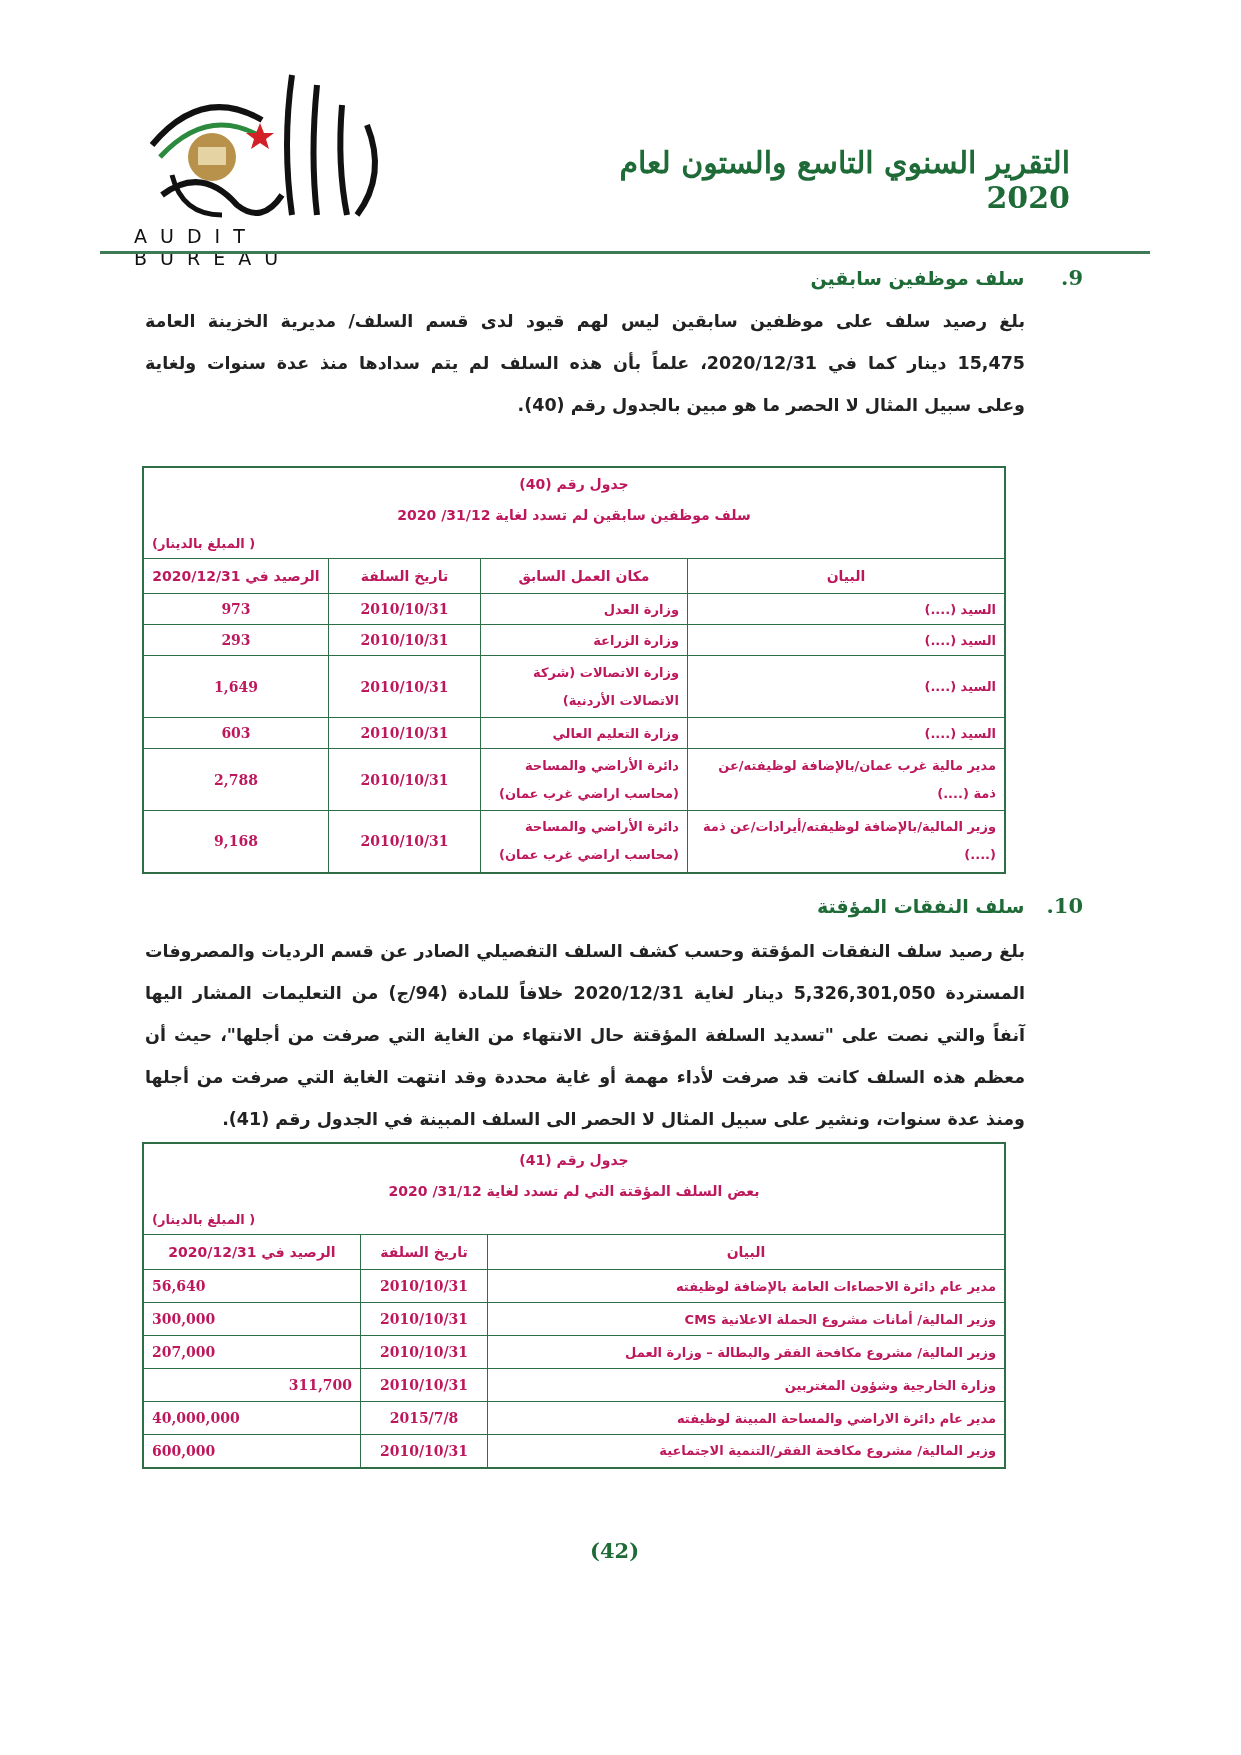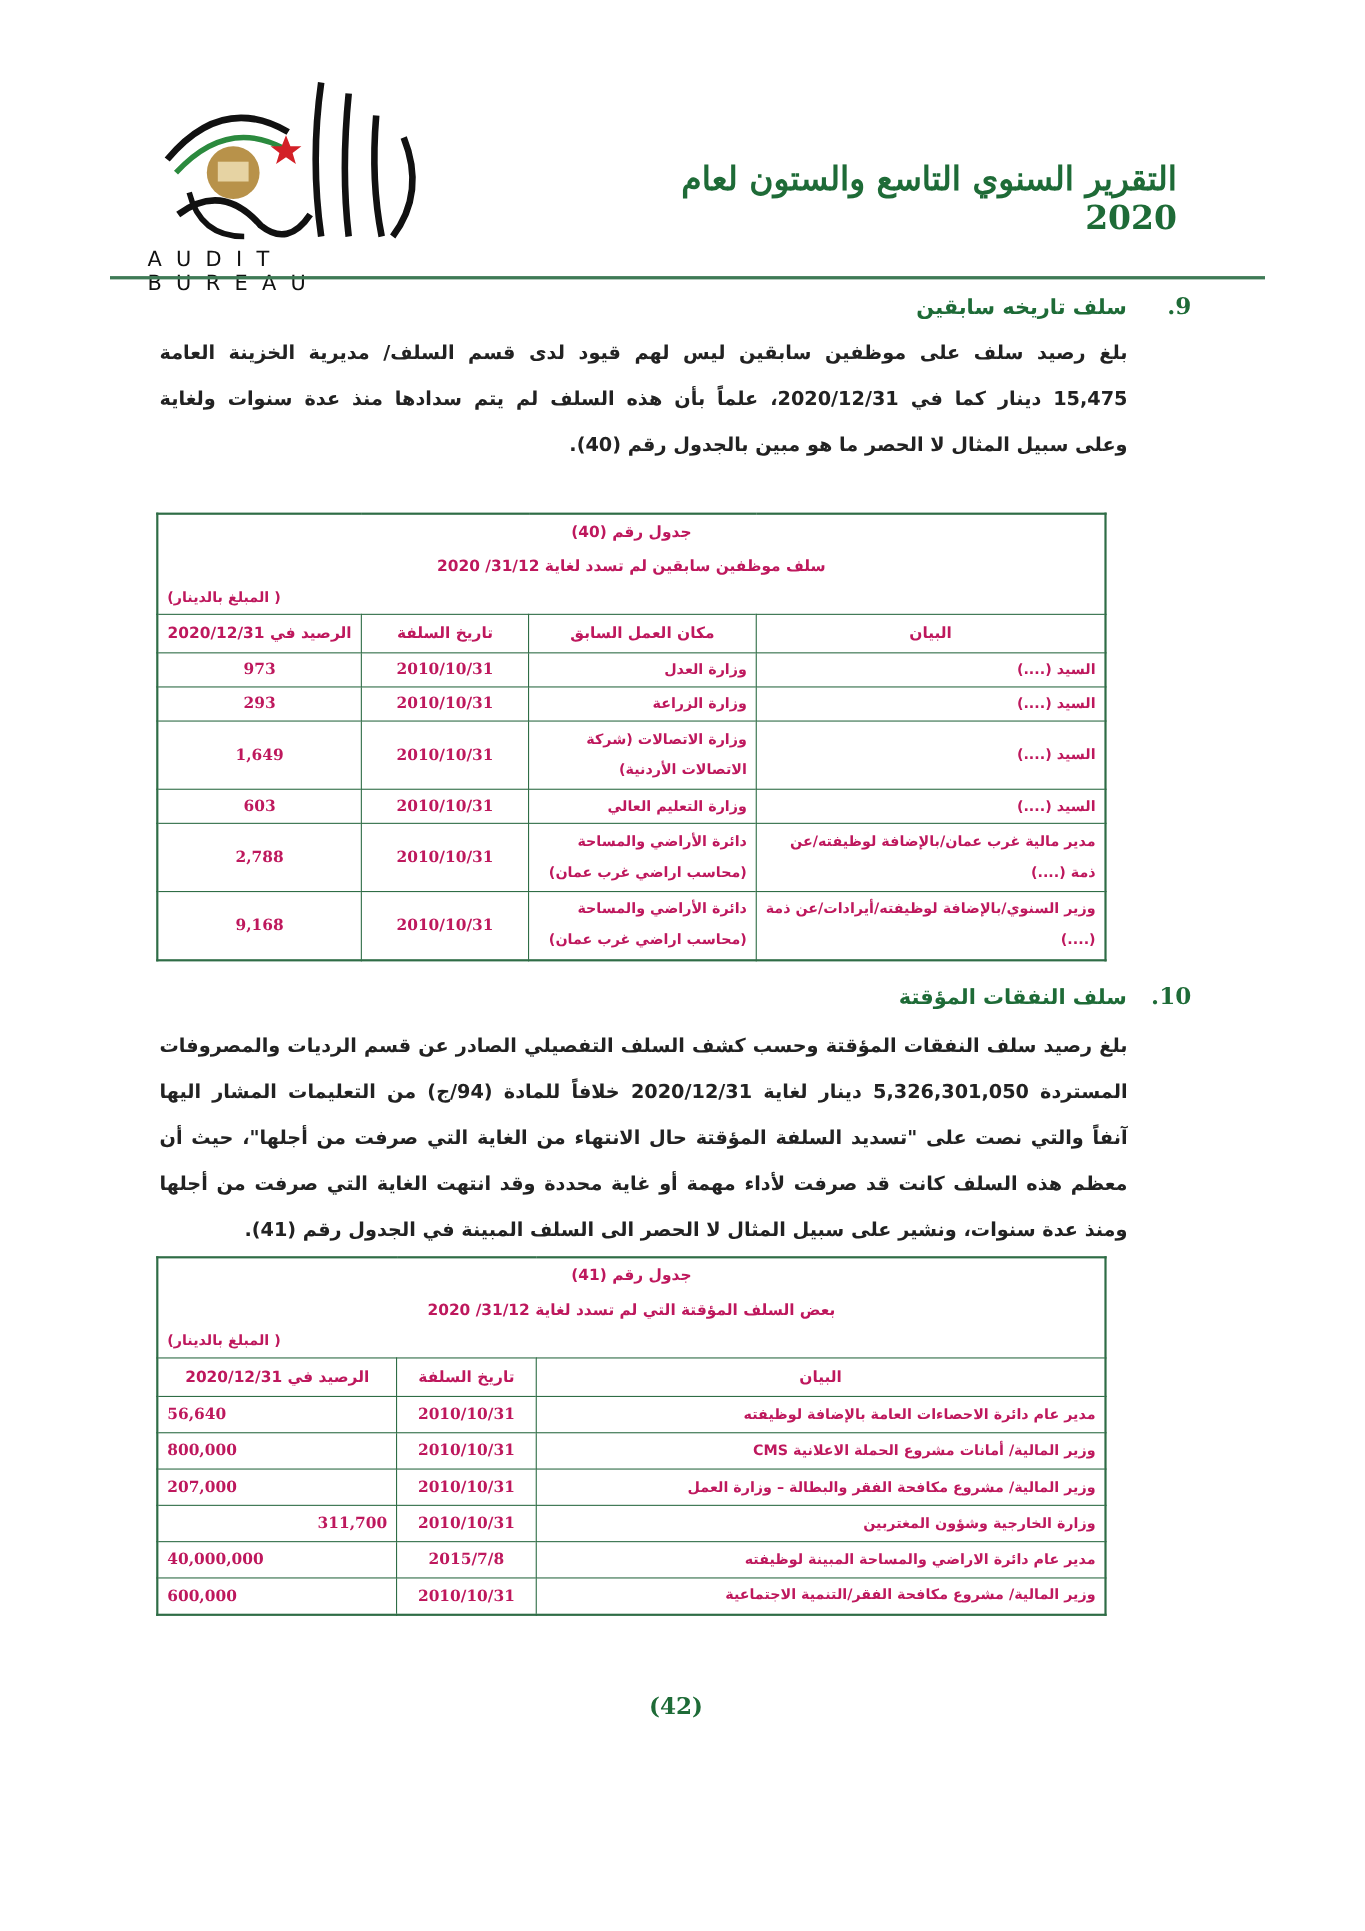--- a/index.html
+++ b/index.html
@@ -54,21 +54,21 @@
       <path d="M30 110 Q40 150 80 150" stroke="#111" stroke-width="5" fill="none"></path>
     </svg>
     <div class="logo-text">AUDIT BUREAU</div>
   </div>
   <div class="report-title">التقرير السنوي التاسع والستون لعام 2020</div>
   <div class="header-rule"></div>
 </div>
 
 <div class="section-title" style="top:265px;">
   <span class="num">9.</span>
-  <span>سلف تاريخه سابقين</span>
+  <span>سلف موظفين سابقين</span>
 </div>
 <div class="para" style="top:300px;">
   <span class="ln">بلغ رصيد سلف على موظفين سابقين ليس لهم قيود لدى قسم السلف/ مديرية الخزينة العامة</span>
   <span class="ln">15,475 دينار كما في 2020/12/31، علماً بأن هذه السلف لم يتم سدادها منذ عدة سنوات ولغاية</span>
   <span class="ln last">وعلى سبيل المثال لا الحصر ما هو مبين بالجدول رقم (40).</span>
 </div>
 
 <table class="rt" style="left:142px; top:466px; width:864px;">
   <tbody>
       <tr>
@@ -108,21 +108,21 @@
     <td class="num">2010/10/31</td>
     <td class="num">603</td>
   </tr>
   <tr style="height:62px;">
     <td class="txt" style="line-height:28px;">مدير مالية غرب عمان/بالإضافة لوظيفته/عن ذمة (....)</td>
     <td class="txt" style="line-height:28px;">دائرة الأراضي والمساحة (محاسب اراضي غرب عمان)</td>
     <td class="num">2010/10/31</td>
     <td class="num">2,788</td>
   </tr>
   <tr style="height:62px;">
-    <td class="txt" style="line-height:28px;">وزير السنوي/بالإضافة لوظيفته/أيرادات/عن ذمة (....)</td>
+    <td class="txt" style="line-height:28px;">وزير المالية/بالإضافة لوظيفته/أيرادات/عن ذمة (....)</td>
     <td class="txt" style="line-height:28px;">دائرة الأراضي والمساحة (محاسب اراضي غرب عمان)</td>
     <td class="num">2010/10/31</td>
     <td class="num">9,168</td>
   </tr>
 </tbody>
   </table>
 
 <div class="section-title" style="top:893px;">
   <span class="num">10.</span>
   <span>سلف النفقات المؤقتة</span>
@@ -150,21 +150,21 @@
     <th>الرصيد في 2020/12/31</th>
   </tr>
   <tr style="height:33px;">
     <td class="txt">مدير عام دائرة الاحصاءات العامة بالإضافة لوظيفته</td>
     <td class="num">2010/10/31</td>
     <td class="num" style="text-align:left;">56,640</td>
   </tr>
   <tr style="height:33px;">
     <td class="txt">وزير المالية/ أمانات مشروع الحملة الاعلانية CMS</td>
     <td class="num">2010/10/31</td>
-    <td class="num" style="text-align:left;">800,000</td>
+    <td class="num" style="text-align:left;">300,000</td>
   </tr>
   <tr style="height:33px;">
     <td class="txt">وزير المالية/ مشروع مكافحة الفقر والبطالة – وزارة العمل</td>
     <td class="num">2010/10/31</td>
     <td class="num" style="text-align:left;">207,000</td>
   </tr>
   <tr style="height:33px;">
     <td class="txt">وزارة الخارجية وشؤون المغتربين</td>
     <td class="num">2010/10/31</td>
     <td class="num" style="text-align:right;">311,700</td>

